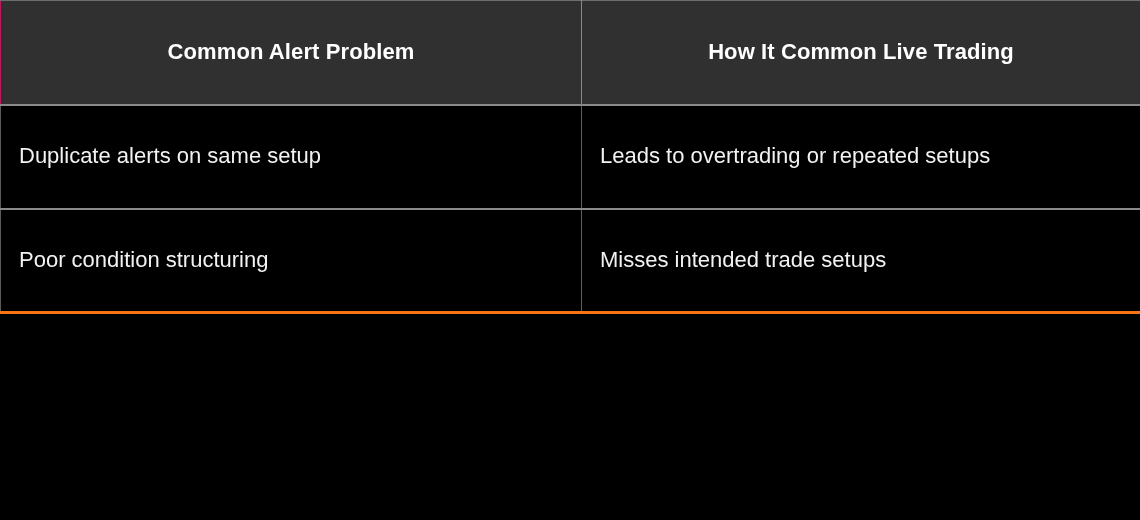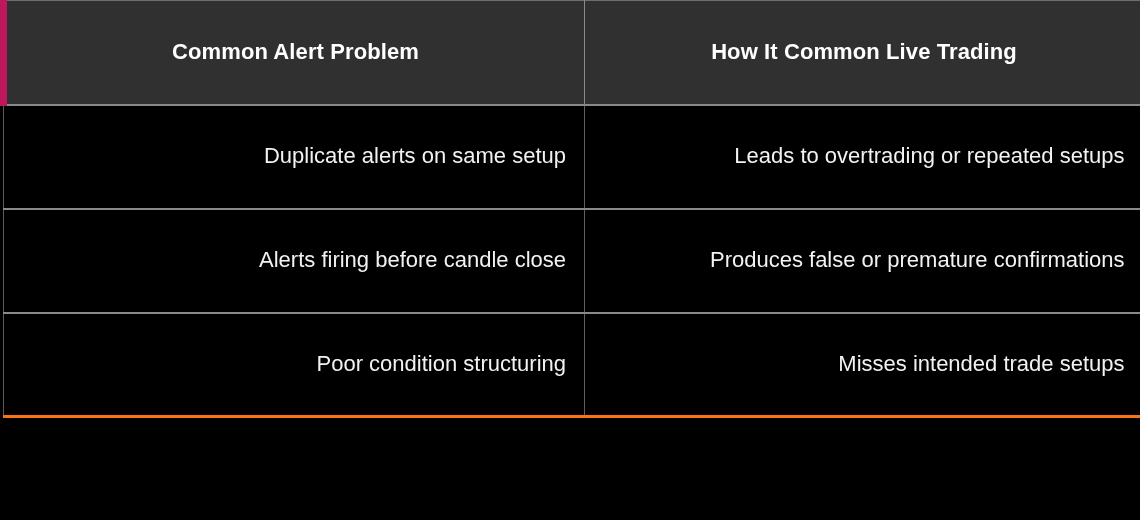--- a/index.html
+++ b/index.html
@@ -49,37 +49,37 @@
     letter-spacing: 0.1px;
     text-align: center;
     vertical-align: middle;
     padding: 0 20px;
     border-top: 1px solid #6e6e6e;
     border-bottom: 2px solid #8a8a8a;
     border-right: 1px solid #6e6e6e;
     border-left: 1px solid #6e6e6e;
   }
   thead th.header-cell-left {
-    border-left: 7px solid #be185d;
+    border-left: 1px solid #be185d;
     border-right: 1px solid #8a8a8a;
   }
   thead th.header-cell-right {
     border-left: none;
     border-right: 1px solid #8a8a8a;
   }
 
   
   tbody td {
     height: 104px;
     box-sizing: border-box;
     background: #000000;
     color: #f2f2f2;
     font-size: 22px;
     font-weight: normal;
-    text-align: right;
+    text-align: left;
     vertical-align: middle;
     padding: 0 18px;
     line-height: 1.3;
     border-bottom: 2px solid #8a8a8a;
   }
   tbody td.cell-left {
     border-left: 1px solid #5a5a5a;
     border-right: 1px solid #5e5e5e;
   }
   tbody td.cell-right {
@@ -104,22 +104,18 @@
         <th class="header-cell-left">Common Alert Problem</th>
         <th class="header-cell-right">How It Common Live Trading</th>
       </tr>
     </thead>
     <tbody>
       <tr class="table-row">
         <td class="cell-left">Duplicate alerts on same setup</td>
         <td class="cell-right">Leads to overtrading or repeated setups</td>
       </tr>
       <tr class="table-row">
-        <td class="cell-left">Alerts firing before candle close</td>
-        <td class="cell-right">Produces false or premature confirmations</td>
-      </tr>
-      <tr class="table-row">
         <td class="cell-left">Poor condition structuring</td>
         <td class="cell-right">Misses intended trade setups</td>
       </tr>
     </tbody>
   </table>
 </div>
 
 </body></html>

